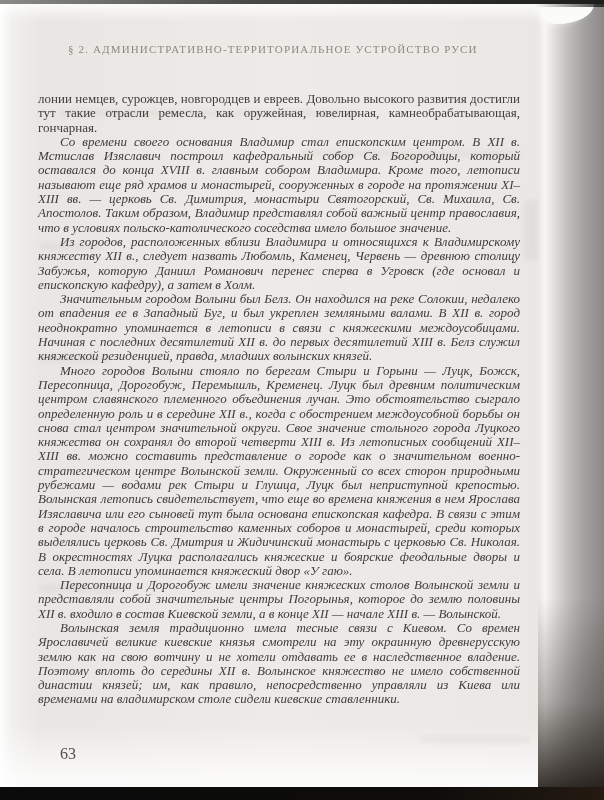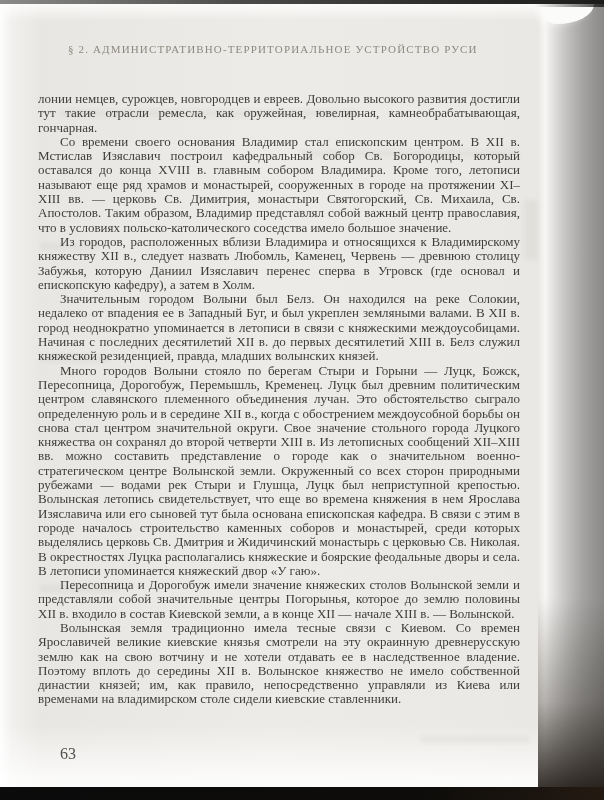--- a/index.html
+++ b/index.html
@@ -65,21 +65,21 @@
     white-space: nowrap;
   }
   .body-text {
     position: absolute; top: 61px; left: 38px; width: 482px;
     font-size: 13px; line-height: 14.3px;
     color: #3f3d3a;
     text-align: justify;
     hyphens: auto; margin-top: 31px; -webkit-hyphens: auto;
   }
   .body-text p { margin: 0; padding: 0; }
-  .body-text p.indent { text-indent: 22px; }
+  .body-text p.indent { text-indent: 22px; font-style: italic; }
   .page-number {
     position: absolute; top: 737px; left: 60px;
     font-size: 16px; line-height: 18px;
     color: #504e4a;
     margin-top: 8px;
   }
   
   .ghost {
     position: absolute;
     background: #5d5c55;
@@ -102,21 +102,21 @@
   <div class="ghost" style="top:355px; left:40px;  width:70px;"></div>
   <div class="ghost" style="top:585px; left:40px;  width:80px;"></div>
   <div class="ghost" style="top:736px; left:420px; width:110px;"></div>
   <div class="ghost" style="top:200px; left:524px; width:14px; height:60px;"></div>
 
   <div class="running-header">§ 2. АДМИНИСТРАТИВНО-ТЕРРИТОРИАЛЬНОЕ УСТРОЙСТВО РУСИ</div>
 
   <div class="body-text">
     <p class="no-indent">лонии немцев, сурожцев, новгородцев и евреев. Довольно высокого развития достигли тут такие отрасли ремесла, как оружейная, ювелирная, камнеобрабатывающая, гончарная.</p>
     <p class="indent">Со времени своего основания Владимир стал епископским центром. В XII в. Мстислав Изяславич построил кафедральный собор Св. Богородицы, который оставался до конца XVIII в. главным собором Владимира. Кроме того, летописи называют еще ряд храмов и монастырей, сооруженных в городе на протяжении XI–XIII вв. — церковь Св. Димитрия, монастыри Святогорский, Св. Михаила, Св. Апостолов. Таким образом, Владимир представлял собой важный центр православия, что в условиях польско-католического соседства имело большое значение.</p>
-    <p class="indent">Из городов, расположенных вблизи Владимира и относящихся к Владимирскому княжеству XII в., следует назвать Любомль, Каменец, Червень — древнюю столицу Забужья, которую Даниил Изяславич перенес сперва в Угровск (где основал и епископскую кафедру), а затем в Холм.</p>
+    <p class="indent">Из городов, расположенных вблизи Владимира и относящихся к Владимирскому княжеству XII в., следует назвать Любомль, Каменец, Червень — древнюю столицу Забужья, которую Даниил Романович перенес сперва в Угровск (где основал и епископскую кафедру), а затем в Холм.</p>
     <p class="indent">Значительным городом Волыни был Белз. Он находился на реке Солокии, недалеко от впадения ее в Западный Буг, и был укреплен земляными валами. В XII в. город неоднократно упоминается в летописи в связи с княжескими междоусобицами. Начиная с последних десятилетий XII в. до первых десятилетий XIII в. Белз служил княжеской резиденцией, правда, младших волынских князей.</p>
     <p class="indent">Много городов Волыни стояло по берегам Стыри и Горыни — Луцк, Божск, Пересопница, Дорогобуж, Перемышль, Кременец. Луцк был древним политическим центром славянского племенного объединения лучан. Это обстоятельство сыграло определенную роль и в середине XII в., когда с обострением междоусобной борьбы он снова стал центром значительной округи. Свое значение стольного города Луцкого княжества он сохранял до второй четверти XIII в. Из летописных сообщений XII–XIII вв. можно составить представление о городе как о значительном военно-стратегическом центре Волынской земли. Окруженный со всех сторон природными рубежами — водами рек Стыри и Глушца, Луцк был неприступной крепостью. Волынская летопись свидетельствует, что еще во времена княжения в нем Ярослава Изяславича или его сыновей тут была основана епископская кафедра. В связи с этим в городе началось строительство каменных соборов и монастырей, среди которых выделялись церковь Св. Дмитрия и Жидичинский монастырь с церковью Св. Николая. В окрестностях Луцка располагались княжеские и боярские феодальные дворы и села. В летописи упоминается княжеский двор «У гаю».</p>
     <p class="indent">Пересопница и Дорогобуж имели значение княжеских столов Волынской земли и представляли собой значительные центры Погорынья, которое до землю половины XII в. входило в состав Киевской земли, а в конце XII — начале XIII в. — Волынской.</p>
     <p class="indent">Волынская земля традиционно имела тесные связи с Киевом. Со времен Ярославичей великие киевские князья смотрели на эту окраинную древнерусскую землю как на свою вотчину и не хотели отдавать ее в наследственное владение. Поэтому вплоть до середины XII в. Волынское княжество не имело собственной династии князей; им, как правило, непосредственно управляли из Киева или временами на владимирском столе сидели киевские ставленники.</p>
   </div>
 
   <div class="page-number">63</div>
 
   <div class="right-curl"></div>
   <div class="curl-bottom-shade"></div>

